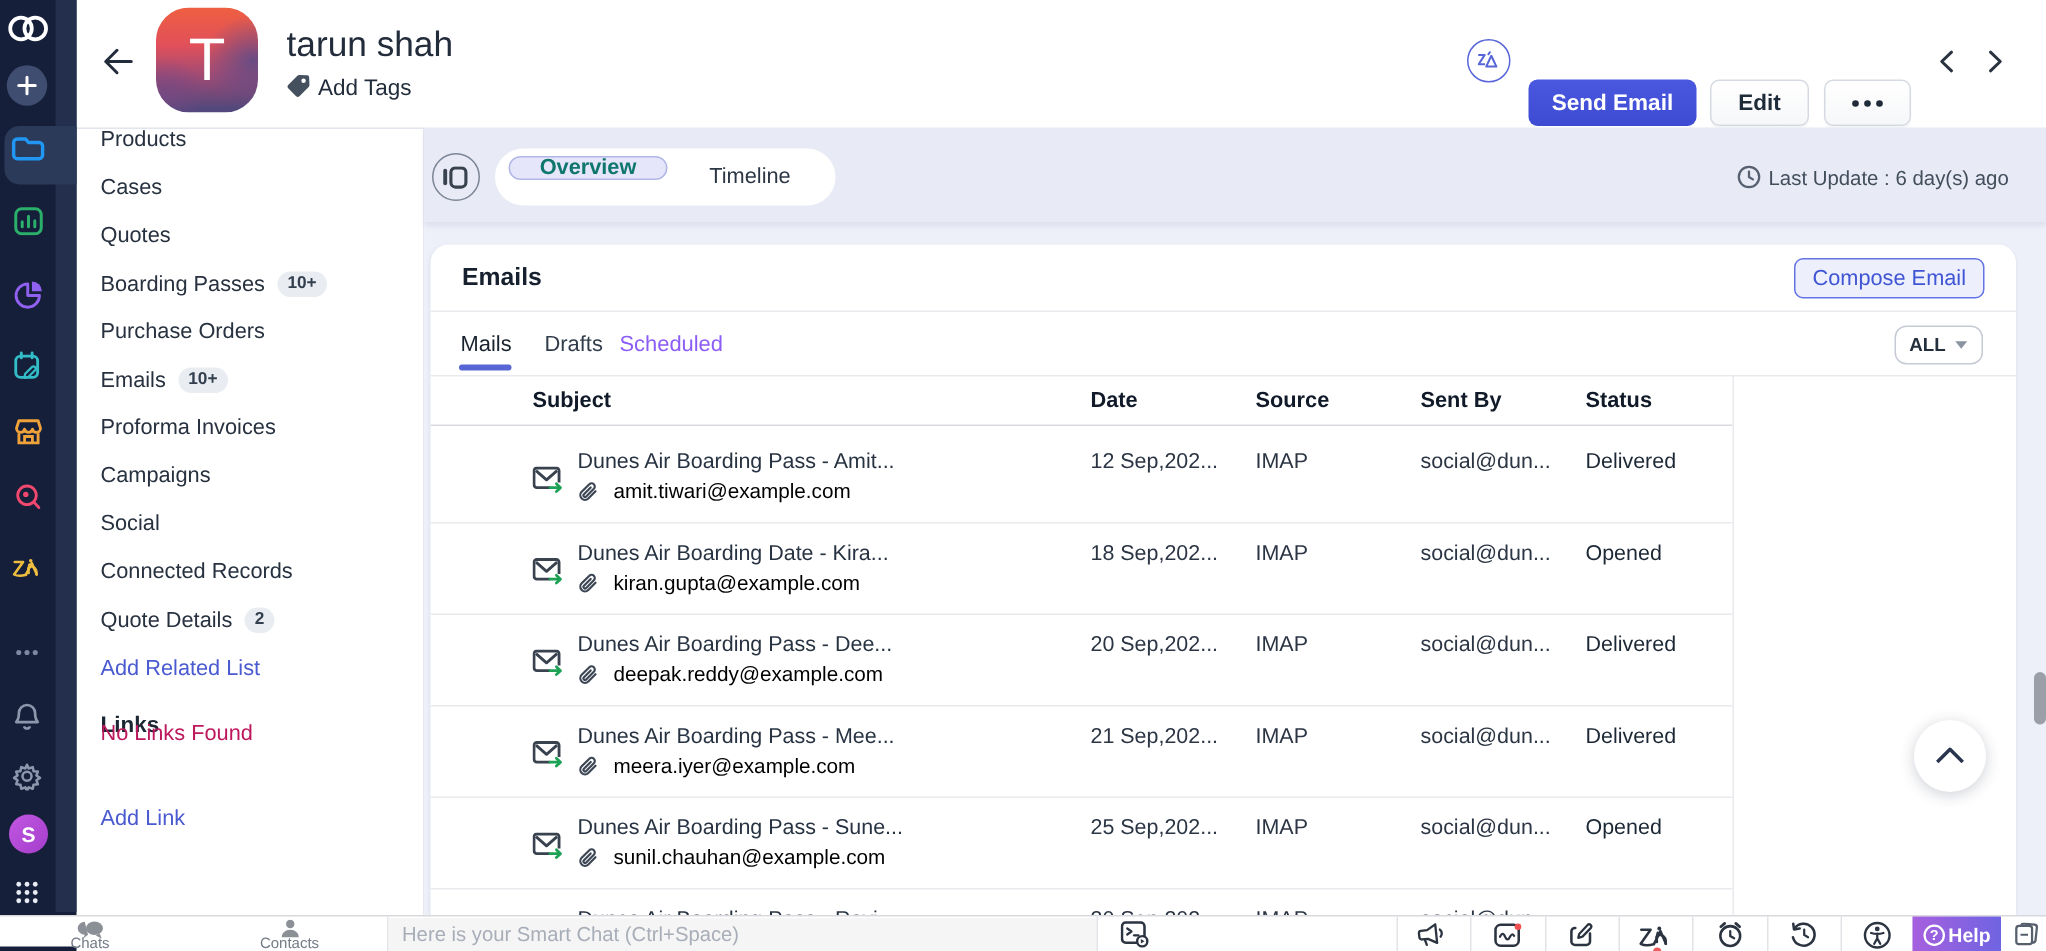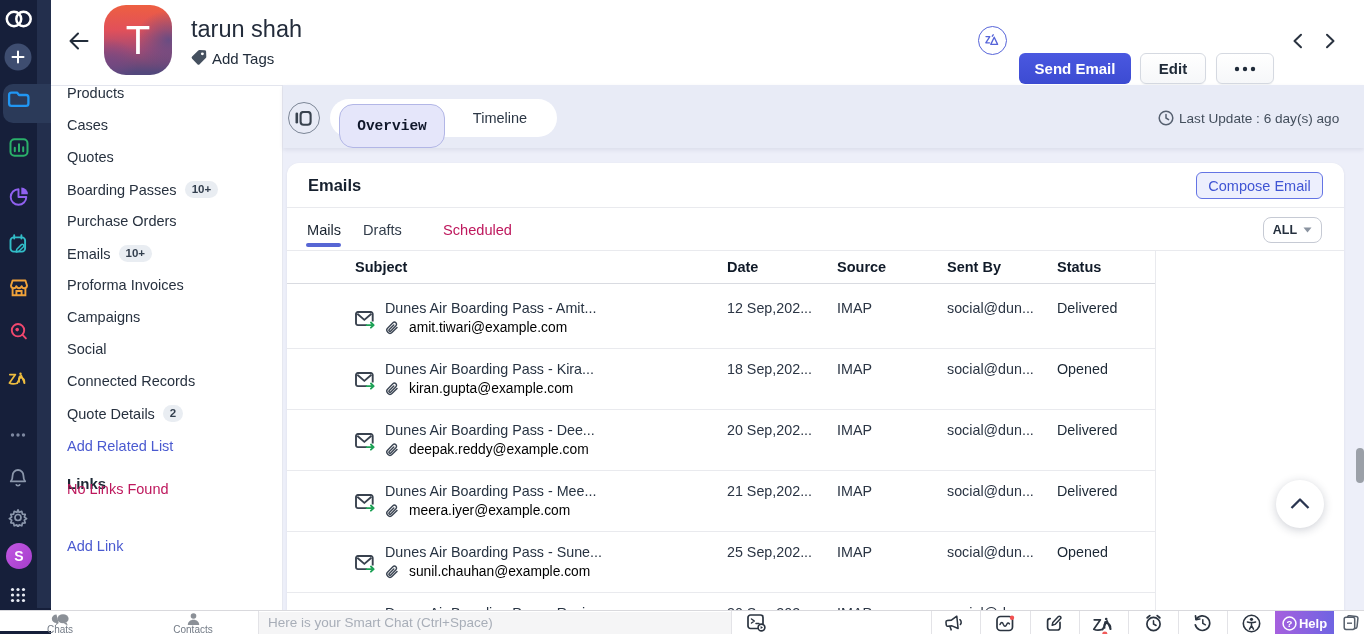--- a/index.html
+++ b/index.html
@@ -126,39 +126,39 @@
 
   <div class="abs" id="secbar">
 
     <div class="abs" style="left:5px;top:17px;width:32px;height:32px;border-radius:50%;border:1px solid #7c8696;"></div>
     <svg class="abs" style="left:12px;top:26px" width="17" height="15" viewBox="0 0 17 15">
       <rect x="0.5" y="1.5" width="2.6" height="11" rx="1.3" fill="#39434f"></rect>
       <rect x="5.6" y="0.9" width="10" height="12.8" rx="3" fill="none" stroke="#39434f" stroke-width="2.1"></rect>
     </svg>
 
     <div class="abs" style="left:47px;top:14px;width:227px;height:38px;border-radius:19px;background:#fff;"></div>
-    <div class="abs" style="left:56px;top:19px;width:106px;height:44px;border-radius:14px;background:#e5e6fa;border:1px solid #b2b6e6;display:flex;align-items:center;justify-content:center;font-size:14.5px;font-weight:bold;color:#0f172a;font-family:Liberation Mono, monospace;">Overview</div>
+    <div class="abs" style="left:56px;top:19px;width:106px;height:16px;border-radius:14px;background:#e5e6fa;border:1px solid #b2b6e6;display:flex;align-items:center;justify-content:center;font-size:14.5px;font-weight:bold;color:#0f766e;">Overview</div>
     <div class="abs" style="left:177px;top:19px;width:80px;height:28px;display:flex;align-items:center;justify-content:center;font-size:14.5px;color:#2c3745;">Timeline</div>
 
     <svg class="abs" style="left:875px;top:25px" width="16" height="16" viewBox="0 0 16 16">
       <circle cx="8" cy="8" r="6.8" fill="none" stroke="#566070" stroke-width="1.5"></circle>
       <path d="M8 4.4 V8 l2.6 1.6" fill="none" stroke="#566070" stroke-width="1.5" stroke-linecap="round"></path>
     </svg>
     <div class="abs" style="left:896px;top:26px;font-size:13.6px;color:#434e5c;">Last Update : 6 day(s) ago</div>
   </div>
 
   <div class="abs" id="scrollarea">
     <div id="card">
       <div class="abs" style="left:21px;top:13px;font-size:16.5px;font-weight:bold;color:#16202e;">Emails</div>
       <div class="abs" style="left:909px;top:9px;width:127px;height:27px;border-radius:6px;background:#edeffd;border:1px solid #6474e4;display:flex;align-items:center;justify-content:center;font-size:14.5px;color:#4055d4;text-align:center;">Compose Email</div>
       <div class="abs" style="left:0;top:44px;width:1057px;height:1px;background:#e9eaee;"></div>
 
       <div class="abs" style="left:20px;top:59px;font-size:14.6px;color:#19232f;">Mails</div>
       <div class="abs" style="left:76px;top:59px;font-size:14.6px;color:#323d4b;">Drafts</div>
-      <div class="abs" style="left:156px;top:59px;font-size:14.6px;color:#be185d;">Scheduled</div>
+      <div class="abs" style="left:126px;top:59px;font-size:14.6px;color:#8b5cf6;">Scheduled</div>
       <div class="abs" style="left:19px;top:80px;width:35px;height:3.5px;border-radius:2px;background:#5766d4;"></div>
 
       <div class="abs" style="left:976px;top:54px;width:59px;height:26px;border-radius:8px;border:1px solid #c6cad4;background:#fff;display:flex;align-items:center;justify-content:center;gap:6px;">
         <span style="font-size:12.5px;font-weight:bold;color:#242f3d;">ALL</span>
         <svg width="9" height="6" viewBox="0 0 9 6">
             <path d="M0.5 0.5 h8 l-4 5 z" fill="#8a93a0"></path>
           </svg>
       </div>
       <div class="abs" style="left:0;top:87px;width:1057px;height:1px;background:#e9eaee;"></div>
 
@@ -186,21 +186,21 @@
           <div class="cs">IMAP</div>
           <div class="cb">social@dun...</div>
           <div class="ct">Delivered</div>
       </div>
       <div class="erow" style="top:185px;">
         <svg class="eico" width="22" height="19" viewBox="0 0 22 19">
             <path d="M11.8 14.1 H2.9 A1.9 1.9 0 0 1 1 12.2 V2.9 A1.9 1.9 0 0 1 2.9 1 H15.8 A1.9 1.9 0 0 1 17.7 2.9 V10.6" fill="none" stroke="#39424f" stroke-width="1.9"></path>
             <path d="M2.3 2.8 L9.35 8.9 L16.4 2.8" fill="none" stroke="#39424f" stroke-width="1.9" stroke-linejoin="round"></path>
             <path d="M11.6 14.1 H18.6 M15.9 11.5 L18.7 14.1 L15.9 16.7" fill="none" stroke="#1ca155" stroke-width="1.8" stroke-linejoin="round" stroke-linecap="round"></path>
           </svg>
-        <div class="l1">Dunes Air Boarding Pass - Kira...</div>
+        <div class="l1">Dunes Air Boarding Date - Kira...</div>
         <svg class="eclip" width="14" height="14" viewBox="0 0 14 14">
             <path d="M12 6.5 L7.2 11.3 a3.1 3.1 0 0 1 -4.4 -4.4 L7.9 1.8 a2.1 2.1 0 0 1 3 3 L5.8 10 a1.05 1.05 0 0 1 -1.5 -1.5 L8.8 4" fill="none" stroke="#3c4654" stroke-width="1.45" stroke-linecap="round"></path>
           </svg>
         <div class="l2">kiran.gupta@example.com</div>
         <div class="cd">18 Sep,202...</div>
           <div class="cs">IMAP</div>
           <div class="cb">social@dun...</div>
           <div class="ct">Opened</div>
       </div>
       <div class="erow" style="top:246px;">

